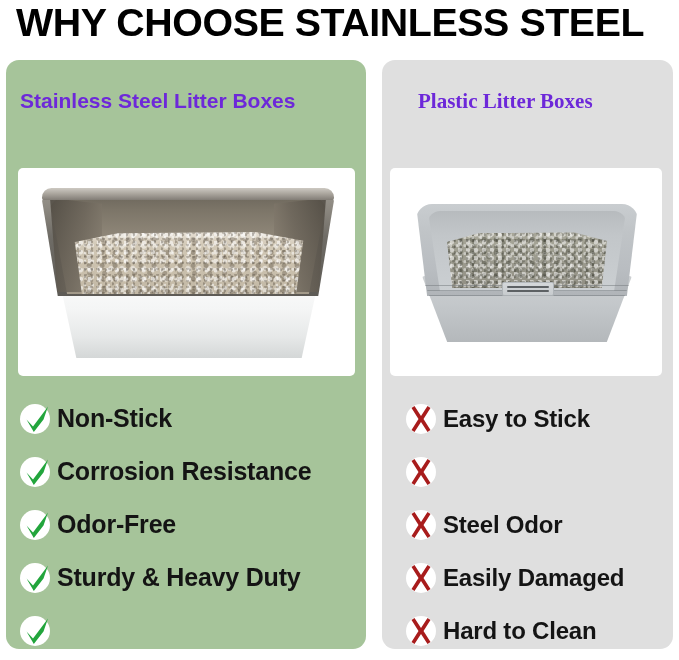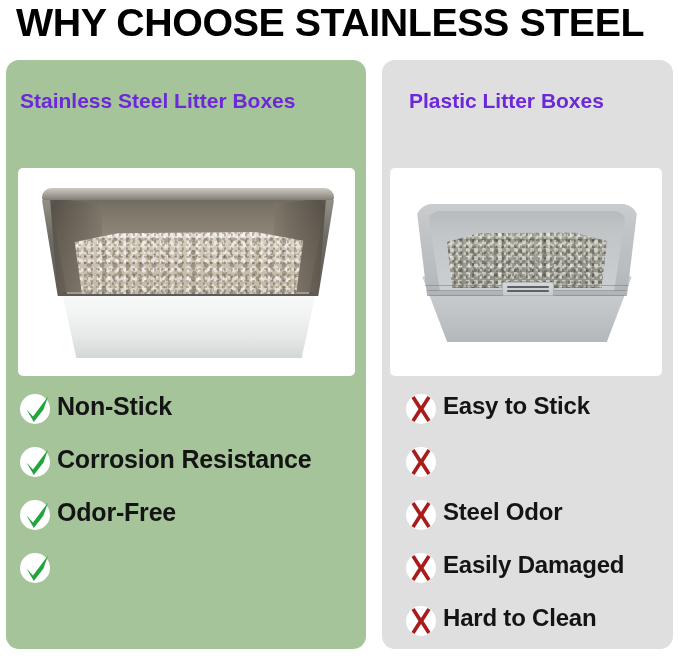--- a/index.html
+++ b/index.html
@@ -62,21 +62,21 @@
   .panel-heading {
     position: absolute;
     top: 29px;
     font-family: "Liberation Sans", sans-serif;
     font-weight: bold;
     font-size: 21px;
     color: #6d28d9;
     white-space: nowrap;
   }
   .panel-left .panel-heading { left: 14px; }
-  .panel-right .panel-heading { left: 27px; }
+  .panel-right .panel-heading { left: 36px; font-family: Liberation Serif, serif; }
 
   
   .photo-card {
     position: absolute;
     background: #ffffff;
     border-radius: 5px;
     overflow: hidden;
   }
   .panel-left .photo-card {
     left: 12px;
@@ -308,21 +308,21 @@
 
   
   .features {
     position: absolute;
     left: 0;
     right: 0;
     top: 332px;
   }
   .feature-row {
     display: flex;
-    align-items: flex-start;
+    align-items: center;
     height: 53px;
     white-space: nowrap;
   }
   .panel-left .feature-row { padding-left: 12px; }
   .panel-right .feature-row { padding-left: 22px; }
 
   .mark {
     position: relative;
     flex: 0 0 auto;
     width: 34px;
@@ -397,20 +397,29 @@
       <div class="feature-row">
         <span class="mark">
           <svg viewBox="0 0 40 40">
             <circle cx="20" cy="20" r="15" fill="#ffffff"></circle>
             <path d="M11.5 20.5 L18 27.5 L33 7.5 L28.5 20.5 L18.8 33 Z" fill="#22a53c"></path>
           </svg>
         </span>
         <span class="feature-label">Odor-Free</span>
       </div>
 
+      <div class="feature-row">
+        <span class="mark">
+          <svg viewBox="0 0 40 40">
+            <circle cx="20" cy="20" r="15" fill="#ffffff"></circle>
+            <path d="M11.5 20.5 L18 27.5 L33 7.5 L28.5 20.5 L18.8 33 Z" fill="#22a53c"></path>
+          </svg>
+        </span>
+        <span class="feature-label">Sturdy &amp; Heavy Duty</span>
+      </div>
 
       <div class="feature-row">
         <span class="mark">
           <svg viewBox="0 0 40 40">
             <circle cx="20" cy="20" r="15" fill="#ffffff"></circle>
             <path d="M11.5 20.5 L18 27.5 L33 7.5 L28.5 20.5 L18.8 33 Z" fill="#22a53c"></path>
           </svg>
         </span>
       </div>
 

